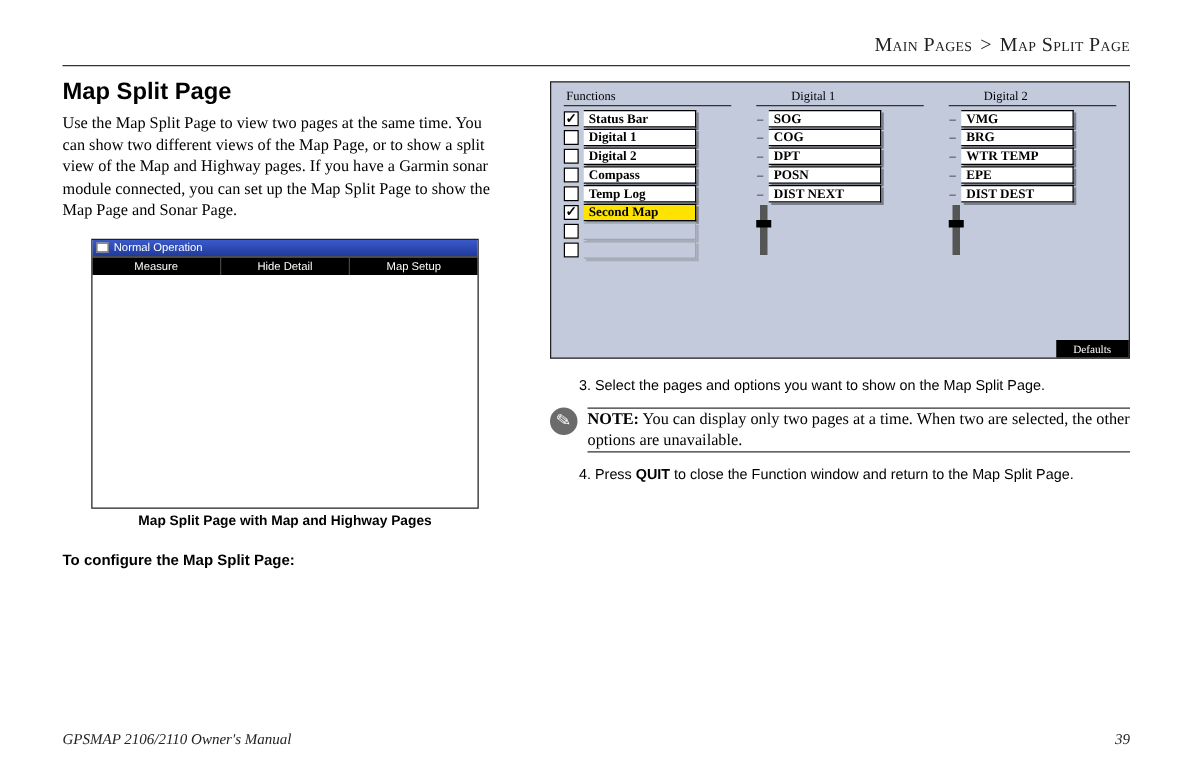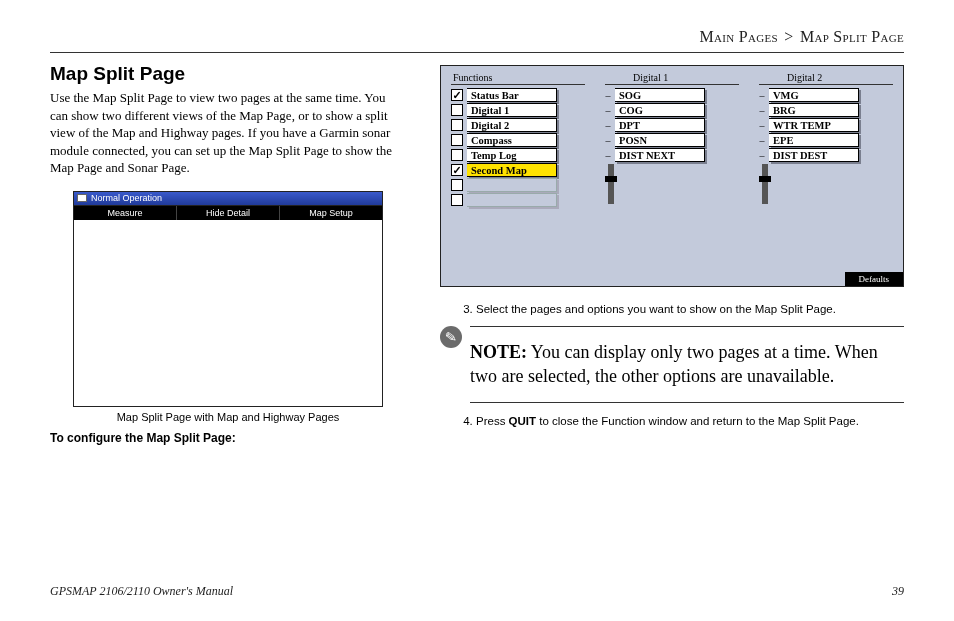--- a/index.html
+++ b/index.html
@@ -34,29 +34,29 @@
     font-size: 19px;
     margin-bottom: 4px;
   }
   p.body {
     font-size: 13px;
     line-height: 1.35;
   }
   .fig-wrap { text-align: center; margin: 14px 0 6px 0; }
   .fig-caption {
     font-family: Arial, Helvetica, sans-serif;
-    font-weight: normal;
+    font-weight: bold;
     font-size: 11px;
     margin-top: 4px;
   }
   .subhead {
     font-family: Arial, Helvetica, sans-serif;
     font-weight: bold;
     font-size: 12px;
-    margin-top: 8px;
+    margin-top: 18px;
     margin-bottom: 4px;
   }
   ol.steps {
     font-family: Arial, Helvetica, sans-serif;
     font-size: 11.5px;
     line-height: 1.6;
     list-style-position: outside;
     padding-left: 36px;
   }
   ol.steps li { padding-left: 2px; margin-bottom: 2px; }
@@ -166,22 +166,22 @@
     position:absolute; right:0; bottom:0; height:14px; background:#000;color:#fff;font-size:9px;
     padding:0 14px; line-height:14px;
   }
 
   .note-row { display:flex; align-items:flex-start; gap:8px; margin: 8px 0 10px 0; }
   .note-icon {
     width:22px;height:22px;border-radius:50%;background:#6b6b6b;display:flex;align-items:center;justify-content:center;flex:0 0 22px;
   }
   .note-icon span{ color:#fff; font-size:14px; transform:rotate(-8deg); }
   .note-text {
-    flex:1; font-size:18px; line-height:1.3;
-    border-top:1px solid #333; border-bottom:1px solid #333; padding:14px 0;
+    flex:1; font-size:13px; line-height:1.3;
+    border-top:1px solid #333; border-bottom:1px solid #333; padding:0 0;
   }
   .note-text .nb { font-weight:bold; }
 
   .footer {
     position:absolute; left:50px; right:50px; bottom:22px;
     display:flex; justify-content:space-between;
     font-style: italic; font-size:12px; color:#222;
     padding-top:6px;
   }
   .footer .pnum { font-style: italic; }

